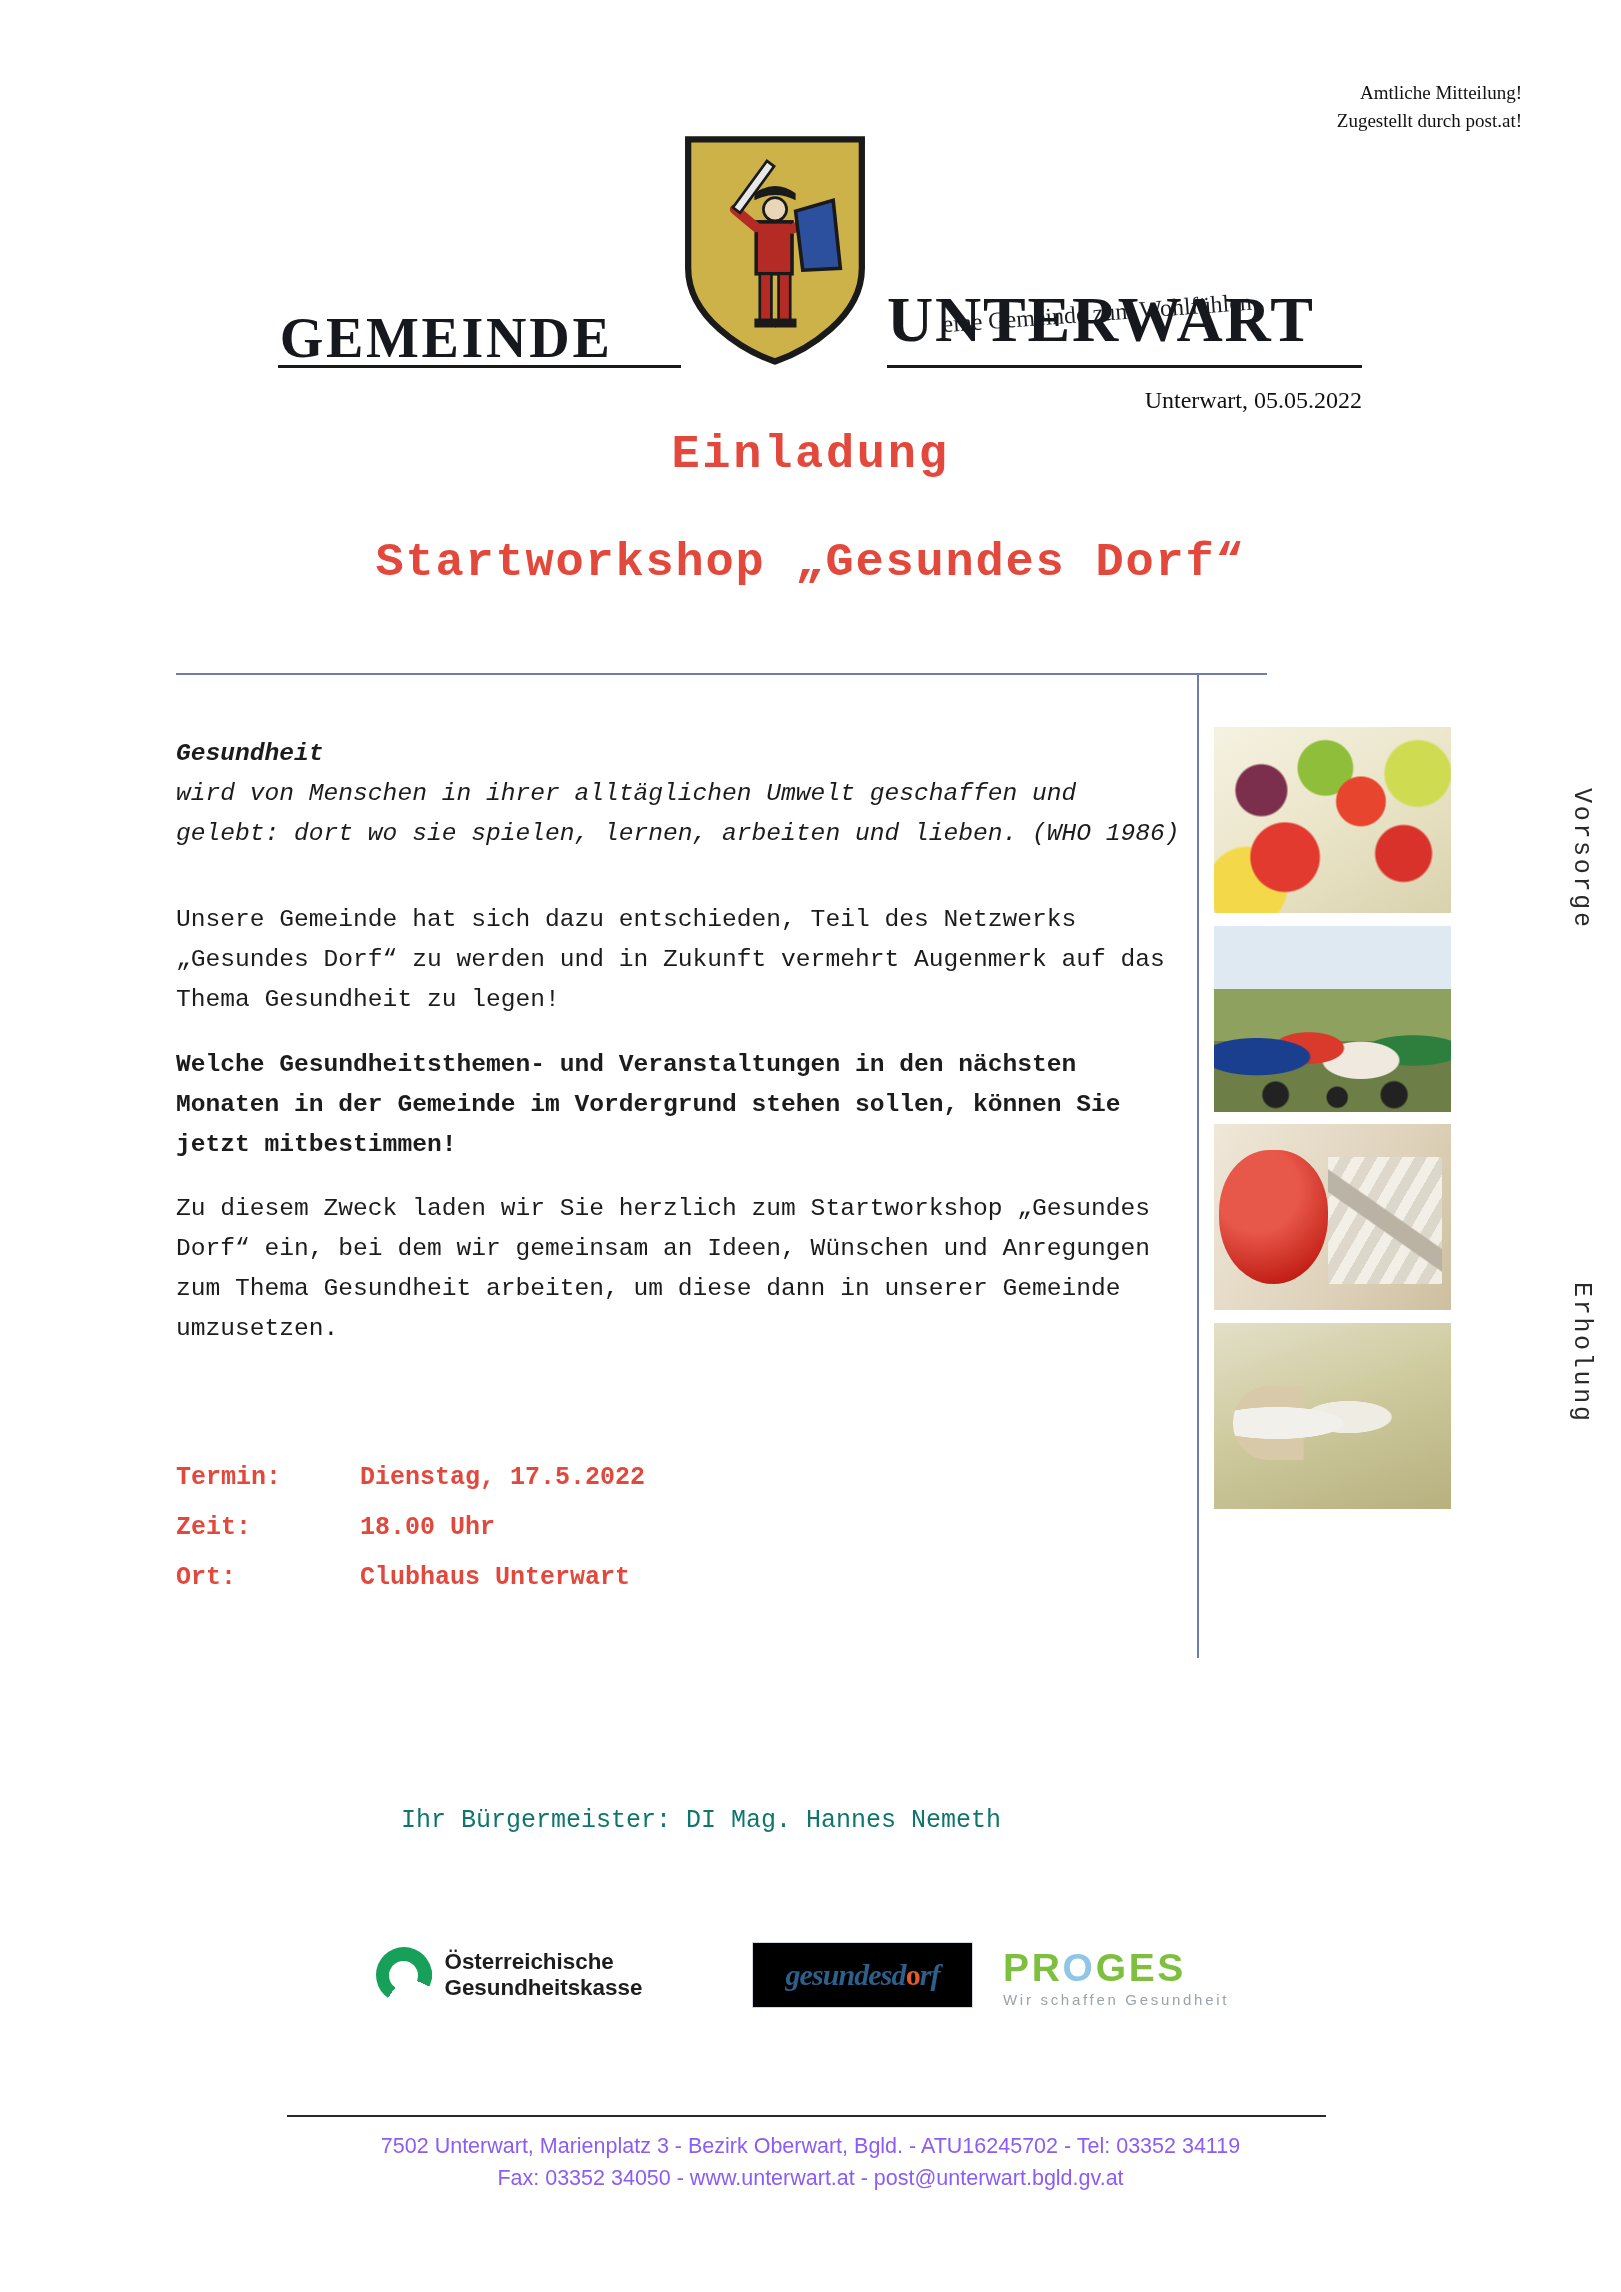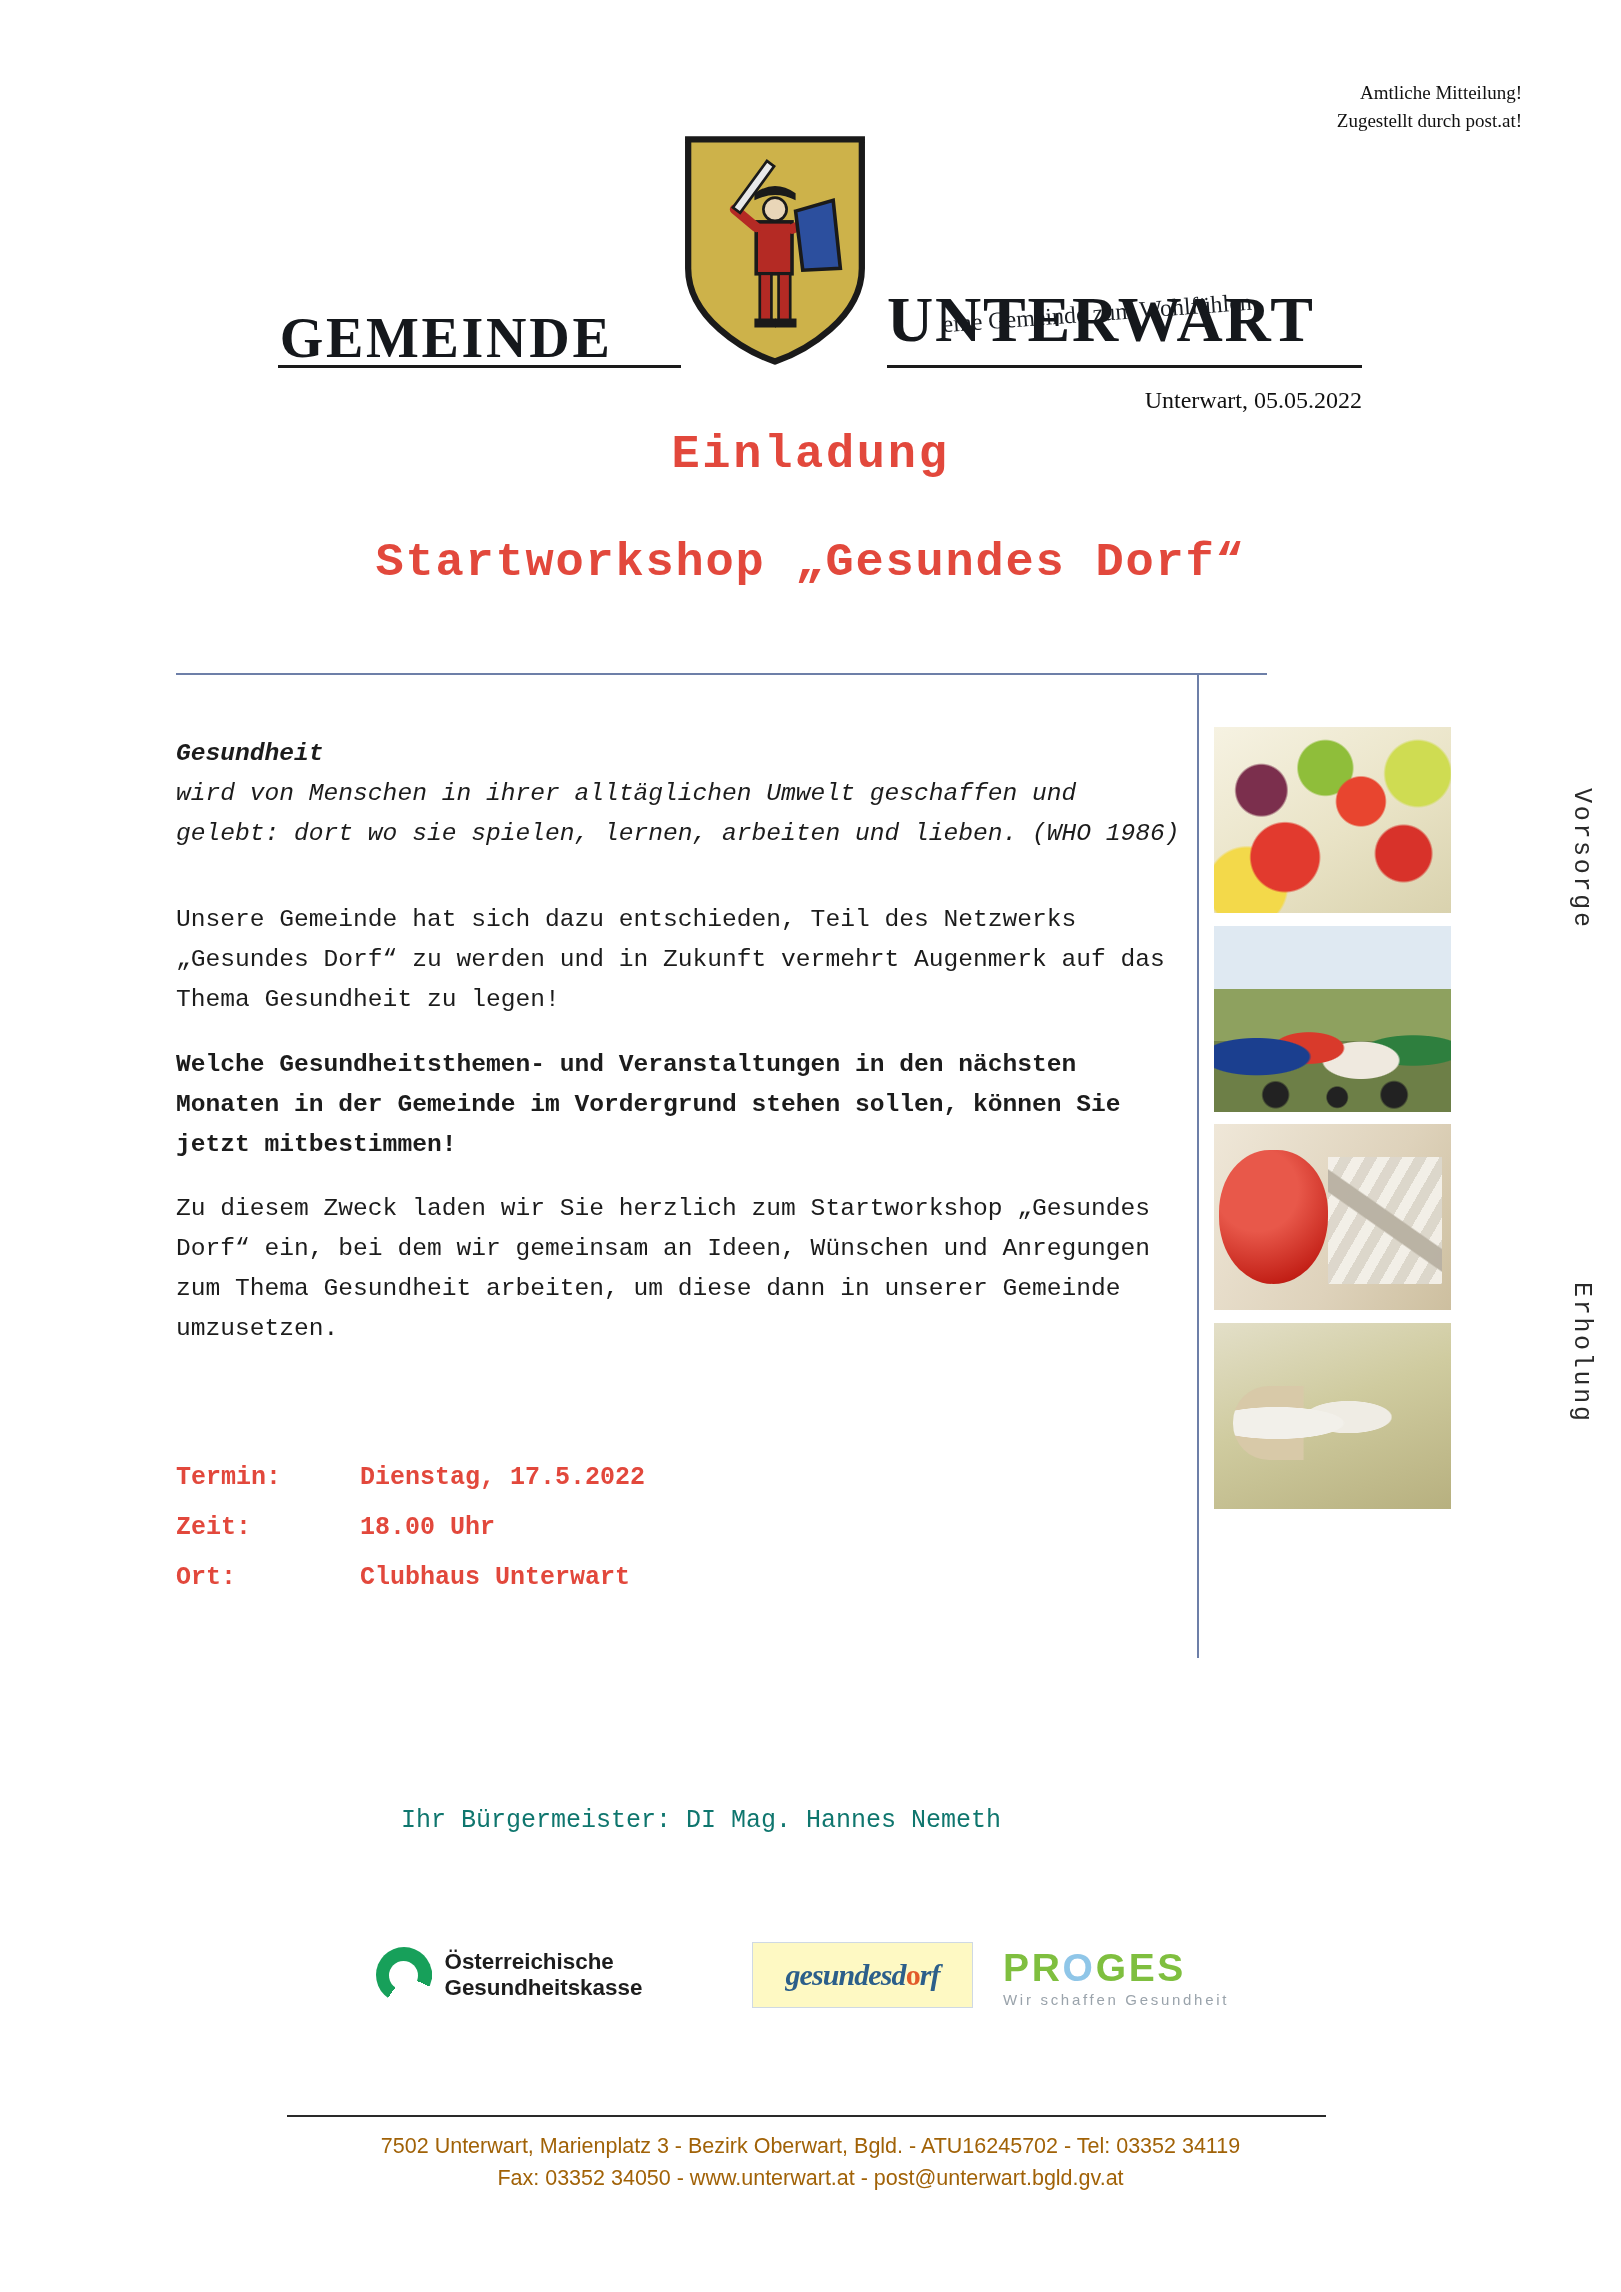--- a/index.html
+++ b/index.html
@@ -307,21 +307,21 @@
     content:""; position:absolute; left: 26px; top: 23px;
     width: 29.6px; height: 9.9px; background: #17a05a; border-radius: 1.8px;
   }
   .oegk-text {
     font-family: "Liberation Sans", sans-serif;
     font-weight: bold; font-size: 22.4px; line-height: 1.16; color: #1d1d1d;
   }
   .logo-gd {
     position: absolute; left: 376px; top: 0;
     width: 219px; height: 64px;
-    background: #fef9c3;
+    background: #000000;
     border: 0.9px solid #cfd9e4;
     display: flex; align-items: center; justify-content: center;
   }
   .gd-text {
     font-family: "Liberation Serif", serif;
     font-style: italic; font-weight: bold;
     font-size: 30px; color: #2c5f8a;
     letter-spacing: -0.9px;
   }
   .gd-text i { color: #e25b2a; font-style: normal; }
@@ -347,21 +347,21 @@
     width: 1039px; height: 1.8px; background: #2a2a2a;
   }
   .footer {
     position: absolute;
     left: 0; right: 0;
     top: 2130px;
     text-align: center;
     font-family: "Liberation Sans", sans-serif;
     font-size: 21.5px;
     line-height: 1.5;
-    color: #a16207;
+    color: #8b5cf6;
   }
 </style>
 </head>
 <body>
 
 <div class="page">
 
   <div class="postal">
     <div>Amtliche Mitteilung!</div>
     <div>Zugestellt durch post.at!</div>

